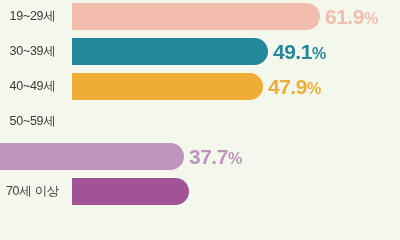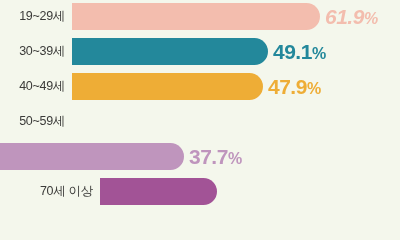--- a/index.html
+++ b/index.html
@@ -23,27 +23,26 @@
   }
   .row {
     position: relative;
     height: 27px;
     margin-bottom: 8px;
     display: flex;
     align-items: center;
   }
   .row:last-child {
     margin-bottom: 7px;
-    padding-left: 28px;
   }
   .cat-label {
     width: 72px;
     box-sizing: border-box;
     padding-right: 7px;
-    text-align: right;
+    text-align: center;
     font-size: 12.5px;
     font-weight: 400;
     color: #3b3b39;
     letter-spacing: -0.3px;
     white-space: nowrap;
     flex: 0 0 72px;
   }
   .bar-area {
     position: relative;
     flex: 1 1 auto;
@@ -71,21 +70,21 @@
 </style>
 </head>
 <body style="background: rgb(244, 247, 236);">
 
 <div id="chart">
 
   <div class="row">
     <div class="cat-label">19~29세</div>
     <div class="bar-area">
       <div class="bar" style="width: 248px; background: rgb(243, 189, 174);"></div>
-      <div class="value" style="color: rgb(243, 189, 174); font-style: italic;">
+      <div class="value" style="color: rgb(243, 189, 174);">
         <span>61.9</span><span class="pct">%</span>
       </div>
     </div>
   </div>
 
   <div class="row">
     <div class="cat-label">30~39세</div>
     <div class="bar-area">
       <div class="bar" style="width: 196px; background: rgb(35, 136, 155);"></div>
       <div class="value" style="color: rgb(35, 136, 155);">

